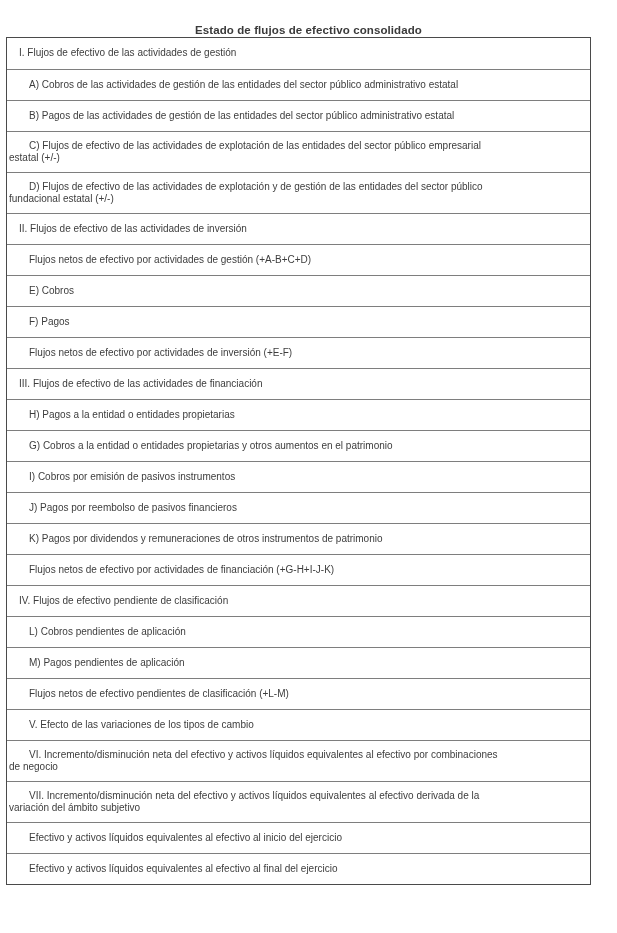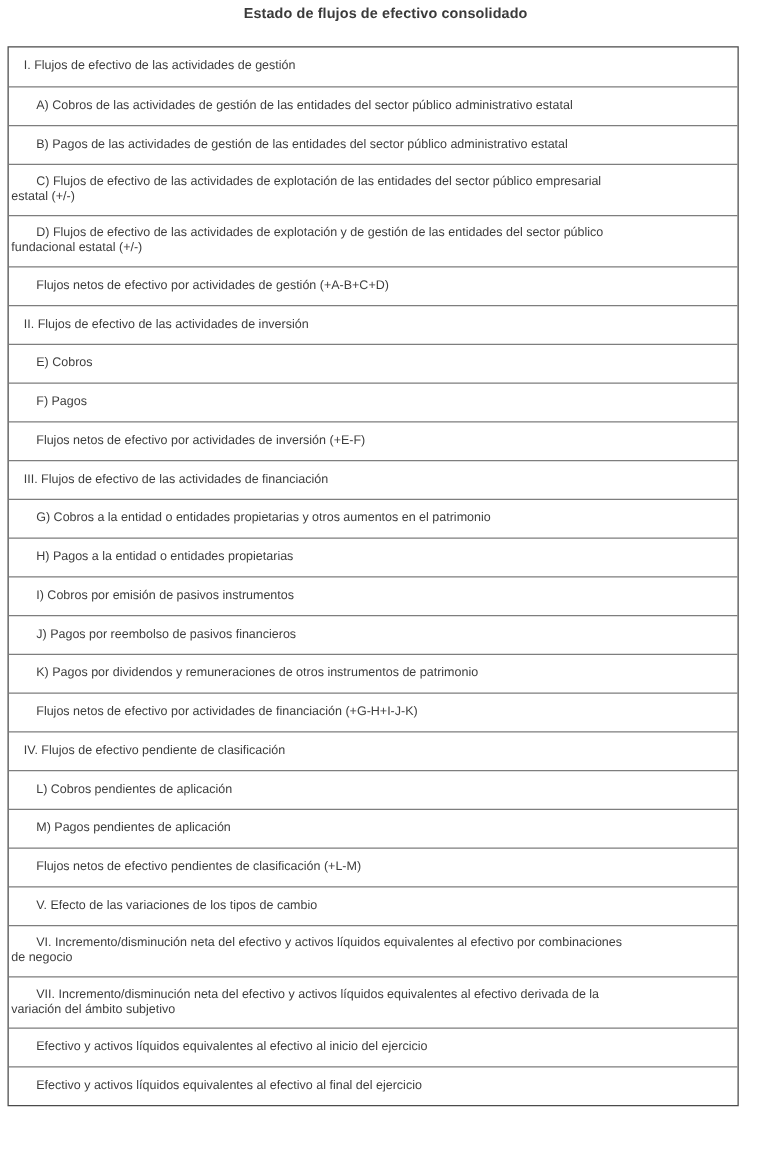--- a/index.html
+++ b/index.html
@@ -10,21 +10,21 @@
   }
   .page {
     position: relative;
     width: 617px;
     height: 933px;
     background: #ffffff;
     overflow: hidden;
   }
   .title {
     margin: 0;
-    padding-top: 5px;
+    padding-top: 24px;
     text-align: center;
     font-size: 11.5px;
     font-weight: bold;
     color: #3a3a3a;
     letter-spacing: 0.1px;
   }
   .cash-flow-table {
     position: absolute;
     left: 6px;
     top: 37px;
@@ -79,43 +79,43 @@
         <div class="row-text">B) Pagos de las actividades de gestión de las entidades del sector público administrativo estatal</div>
       </div>
       <div class="row level-item multi">
         <div class="row-text">C) Flujos de efectivo de las actividades de explotación de las entidades del sector público empresarial
 estatal (+/-)</div>
       </div>
       <div class="row level-item multi">
         <div class="row-text">D) Flujos de efectivo de las actividades de explotación y de gestión de las entidades del sector público
 fundacional estatal (+/-)</div>
       </div>
+      <div class="row level-section">
+        <div class="row-text">II. Flujos de efectivo de las actividades de inversión</div>
+      </div>
       <div class="row level-item">
         <div class="row-text">Flujos netos de efectivo por actividades de gestión (+A-B+C+D)</div>
-      </div>
-      <div class="row level-section">
-        <div class="row-text">II. Flujos de efectivo de las actividades de inversión</div>
       </div>
       <div class="row level-item">
         <div class="row-text">E) Cobros</div>
       </div>
       <div class="row level-item">
         <div class="row-text">F) Pagos</div>
       </div>
       <div class="row level-item">
         <div class="row-text">Flujos netos de efectivo por actividades de inversión (+E-F)</div>
       </div>
       <div class="row level-section">
         <div class="row-text">III. Flujos de efectivo de las actividades de financiación</div>
       </div>
       <div class="row level-item">
-        <div class="row-text">G) Cobros a la entidad o entidades propietarias y otros aumentos en el patrimonio</div>
+        <div class="row-text">H) Pagos a la entidad o entidades propietarias</div>
       </div>
       <div class="row level-item">
-        <div class="row-text">H) Pagos a la entidad o entidades propietarias</div>
+        <div class="row-text">G) Cobros a la entidad o entidades propietarias y otros aumentos en el patrimonio</div>
       </div>
       <div class="row level-item">
         <div class="row-text">I) Cobros por emisión de pasivos instrumentos</div>
       </div>
       <div class="row level-item">
         <div class="row-text">J) Pagos por reembolso de pasivos financieros</div>
       </div>
       <div class="row level-item">
         <div class="row-text">K) Pagos por dividendos y remuneraciones de otros instrumentos de patrimonio</div>
       </div>

